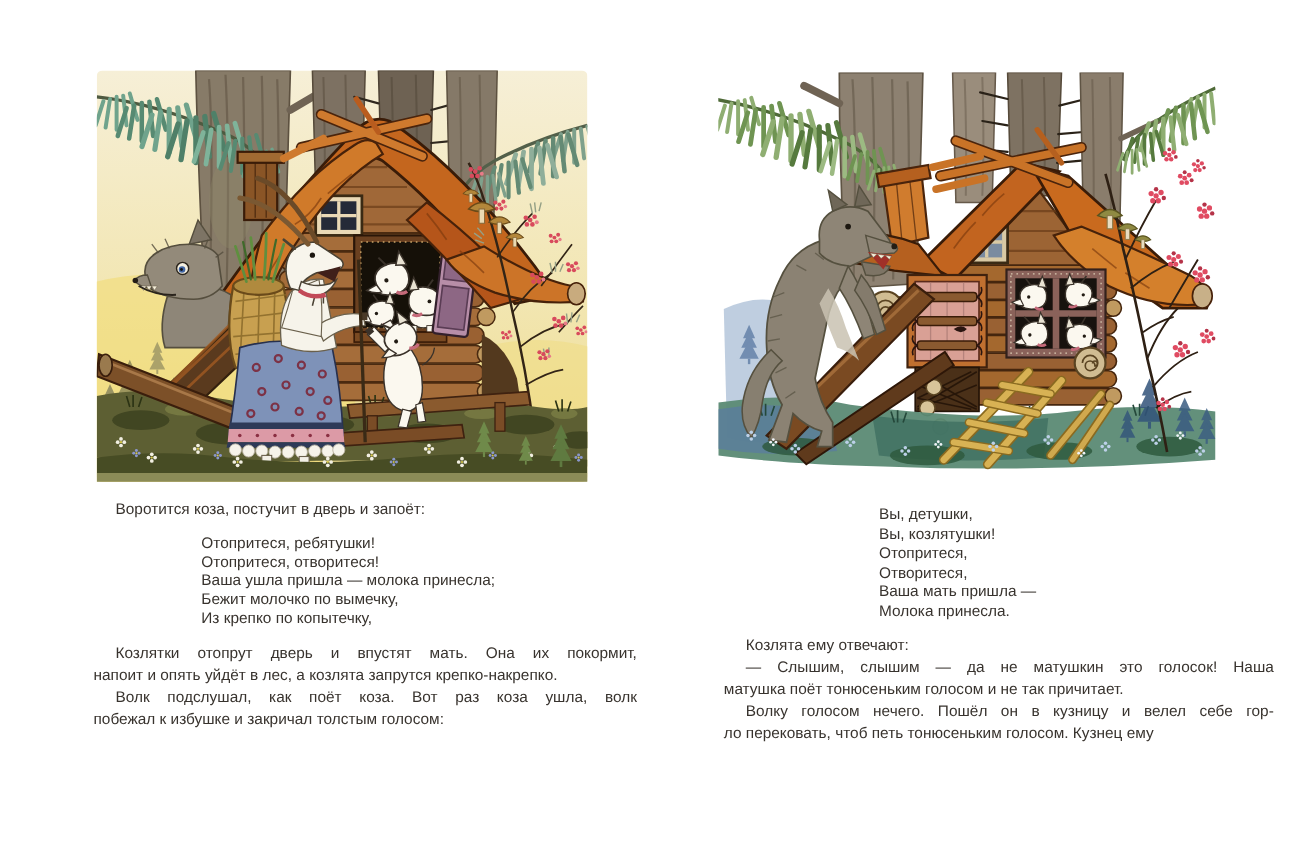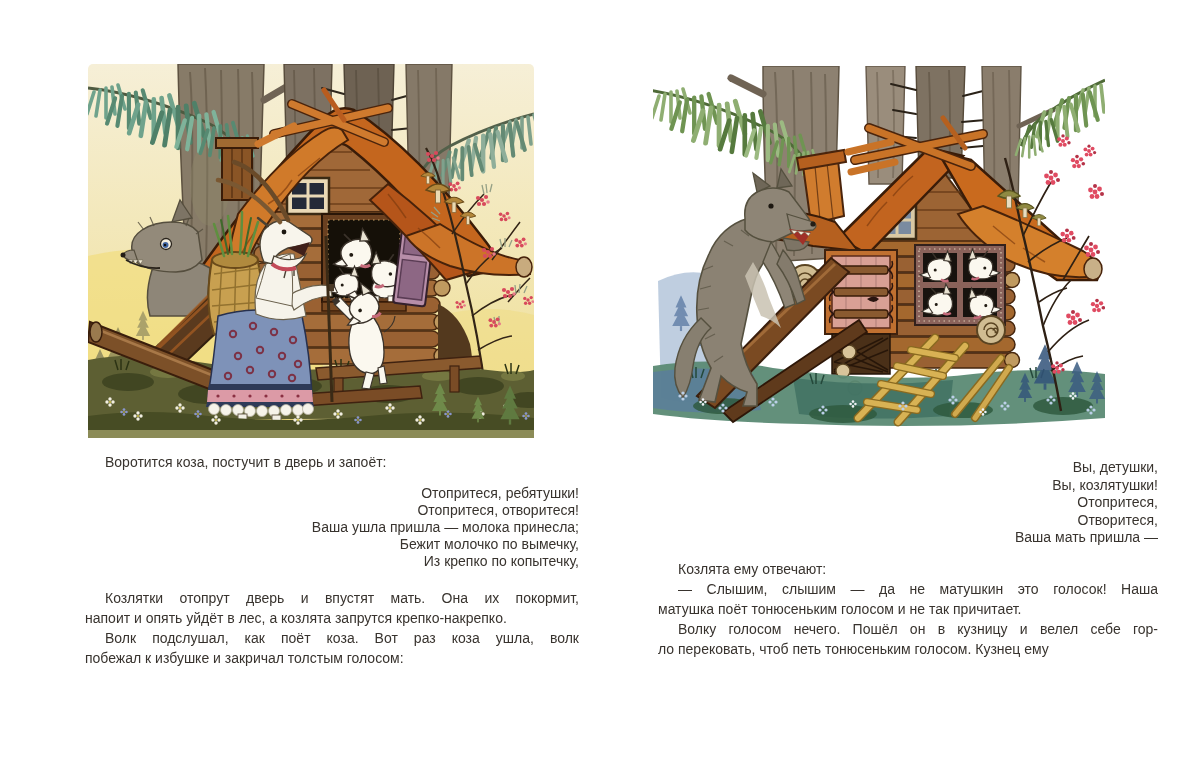--- a/index.html
+++ b/index.html
@@ -12,25 +12,25 @@
   .illo svg{display:block;width:100%;height:100%;}
   #illo-left{left:88px;top:64px;width:446px;height:374px;}
   #illo-right{left:653px;top:66px;width:452px;height:370px;}
 
   .text-col{position:absolute;font-size:14px;}
   #col-left{left:85px;top:452px;width:494px;}
   #col-right{left:658px;top:459px;width:500px;}
 
   .intro{margin:0;line-height:20px;text-indent:20px;}
   .verse{margin:13px 0 0 98px;}
-  .verse .vline{line-height:17px;text-align:right;}
+  .verse .vline{line-height:17px;}
   #col-right .verse{margin:0 0 0 141px;}
   #col-right .verse .vline{line-height:17.5px;}
 
-  .para-group{margin-top:18px;}
+  .para-group{margin-top:13px;}
   .para{margin:0;}
   .pline{line-height:20px;text-align:justify;text-align-last:justify;}
   .para .pline:last-child{text-align-last:left;}
   .para .pline:first-child{text-indent:20px;}
   #col-right .answer{margin-top:12px;}
 </style>
 </head>
 <body>
 
 <figure class="illo" id="illo-left">
@@ -795,20 +795,21 @@
   </div>
 </div>
 
 <div class="text-col" id="col-right">
   <div class="verse">
       <div class="vline">Вы, детушки,</div>
       <div class="vline">Вы, козлятушки!</div>
       <div class="vline">Отопритеся,</div>
       <div class="vline">Отворитеся,</div>
       <div class="vline">Ваша мать пришла —</div>
+      <div class="vline">Молока принесла.</div>
     </div>
   <div class="para answer">
       <div class="pline">Козлята ему отвечают:</div>
     </div>
   <div class="para">
       <div class="pline">— Слышим, слышим — да не матушкин это голосок! Наша</div>
       <div class="pline">матушка поёт тонюсеньким голосом и не так причитает.</div>
     </div>
   <div class="para">
       <div class="pline">Волку голосом нечего. Пошёл он в кузницу и велел себе гор-</div>

